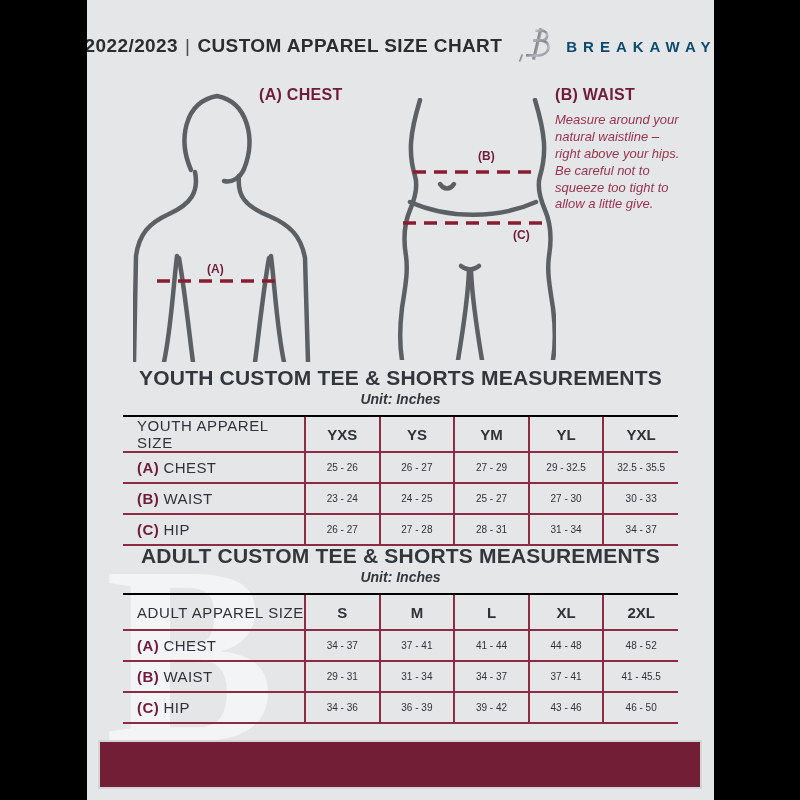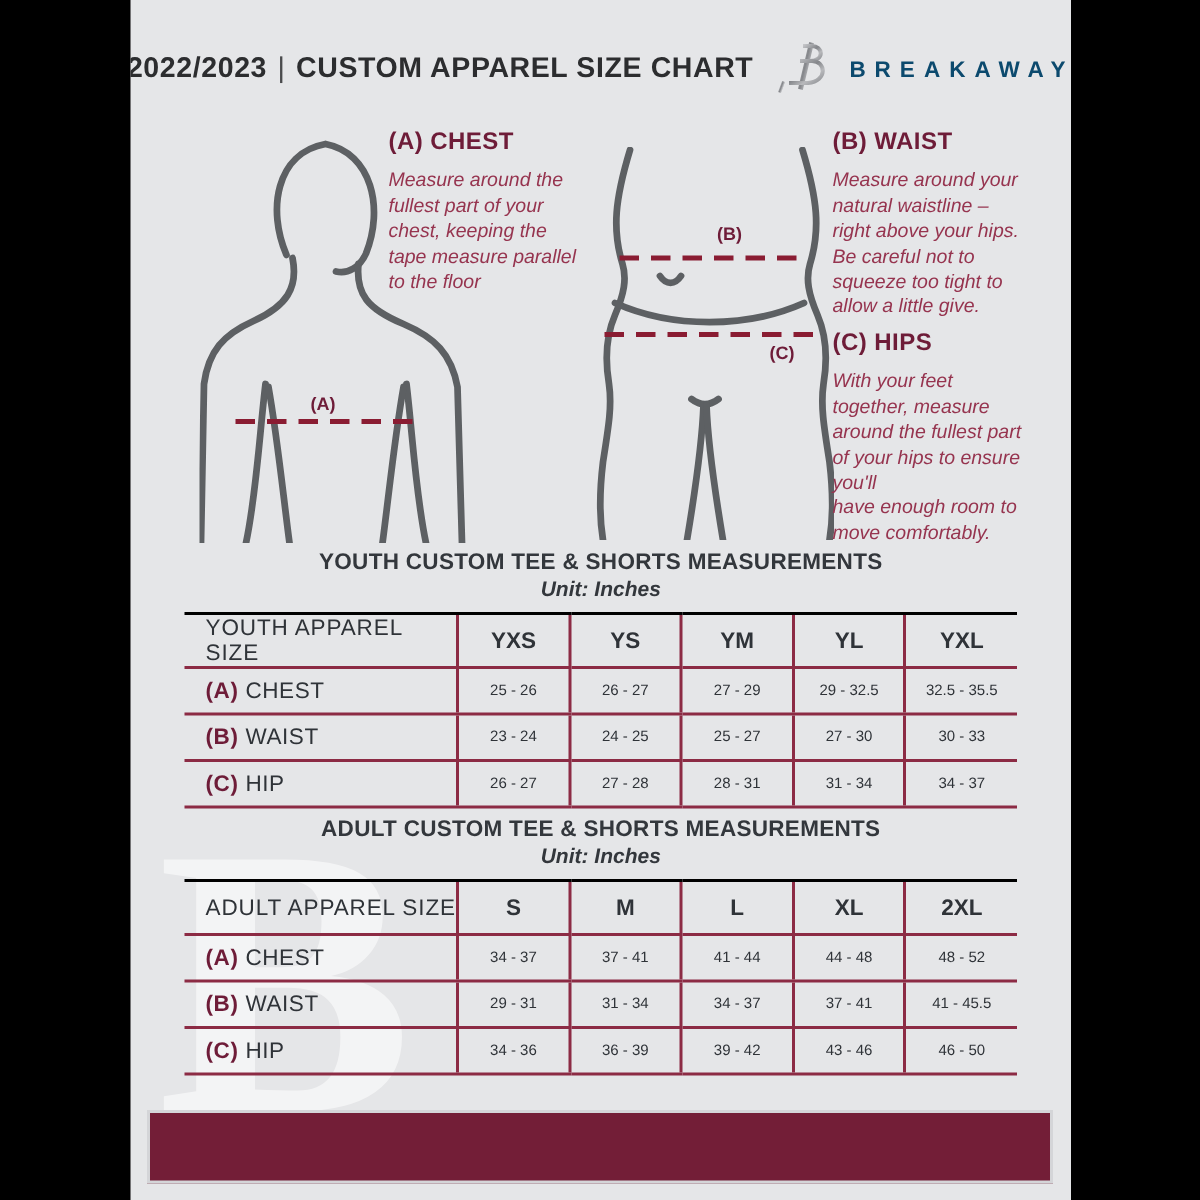--- a/index.html
+++ b/index.html
@@ -28,21 +28,21 @@
   .fig-lower { left:301px; top:98px; }
   .fig path, .fig line { fill:none; stroke:#5d6063; stroke-width:4.5; stroke-linecap:round; }
   .fig .dash { stroke:#8a1c32; stroke-width:3.4; stroke-dasharray:13 8; stroke-linecap:butt; }
   .fig text { font-family:"Liberation Sans", sans-serif; font-weight:bold; font-size:12px; fill:#6e1c38; }
 
   
   .watermark { position:absolute; left:18px; top:528px; font-family:"Liberation Serif", serif; font-weight:bold; font-size:255px; line-height:1; color:rgba(255,255,255,0.55); pointer-events:none; }
 
   
   .tables-zone { position:absolute; left:36px; width:555px; text-align:center; }
-  .tbl-title { font-weight:bold; font-size:15px; color:#33373c; letter-spacing:.2px; }
+  .tbl-title { font-weight:bold; font-size:21px; color:#33373c; letter-spacing:.2px; }
   .tbl-unit { font-style:italic; font-weight:600; font-size:14px; color:#33373c; margin-top:1px; }
   .zone-youth { top:366px; }
   .zone-adult { top:544px; }
   table.size-table { border-collapse:collapse; table-layout:fixed; width:555px; margin-top:8px; background:transparent; position:relative; }
   table.size-table col.c-label { width:182px; }
   .size-table tr > * { border-top:2px solid #000000; border-bottom:2px solid #8c2b44; padding:0; }
   .size-table tr > * + * { border-left:2px solid #8c2b44; }
   .size-table thead th { height:36px; font-size:15px; font-weight:bold; color:#2f3338; text-align:center; vertical-align:middle; }
   .size-table thead th.label-col { font-weight:normal; letter-spacing:.6px; }
   .size-table tbody td { height:31px; font-size:10px; color:#2f3338; text-align:center; vertical-align:middle; }
@@ -107,45 +107,30 @@
       <path d="M81,172 C80,200 75,232 70,262" stroke-width="3.5"></path>
       <path d="M83,172 C84,200 89,232 94,262" stroke-width="3.5"></path>
       <line class="dash" x1="25" y1="74" x2="144" y2="74"></line>
       <line class="dash" x1="15" y1="125" x2="155" y2="125"></line>
       <text x="90" y="62">(B)</text>
       <text x="125" y="141">(C)</text>
     </svg>
 
     <div class="guide-block block-chest">
       <div class="guide-heading">(A) CHEST</div>
-      <div class="guide-body">Measure around the
-fullest part of your
-chest, keeping the
-tape measure parallel
-to the floor</div>
     </div>
     <div class="guide-block block-waist">
       <div class="guide-heading">(B) WAIST</div>
       <div class="guide-body">Measure around your
 natural waistline –
 right above your hips.
 Be careful not to
 squeeze too tight to
 allow a little give.</div>
     </div>
-    <div class="guide-block block-hips">
-      <div class="guide-heading">(C) HIPS</div>
-      <div class="guide-body">With your feet
-together, measure
-around the fullest part
-of your hips to ensure
-you'll
-have enough room to
-move comfortably.</div>
-    </div>
 
     <div class="watermark">B</div>
 
     <div class="tables-zone zone-youth">
       <div class="tbl-title">YOUTH CUSTOM TEE &amp; SHORTS MEASUREMENTS</div>
       <div class="tbl-unit">Unit: Inches</div>
       <table class="size-table">
         <colgroup>
             <col class="c-label">
             <col>

